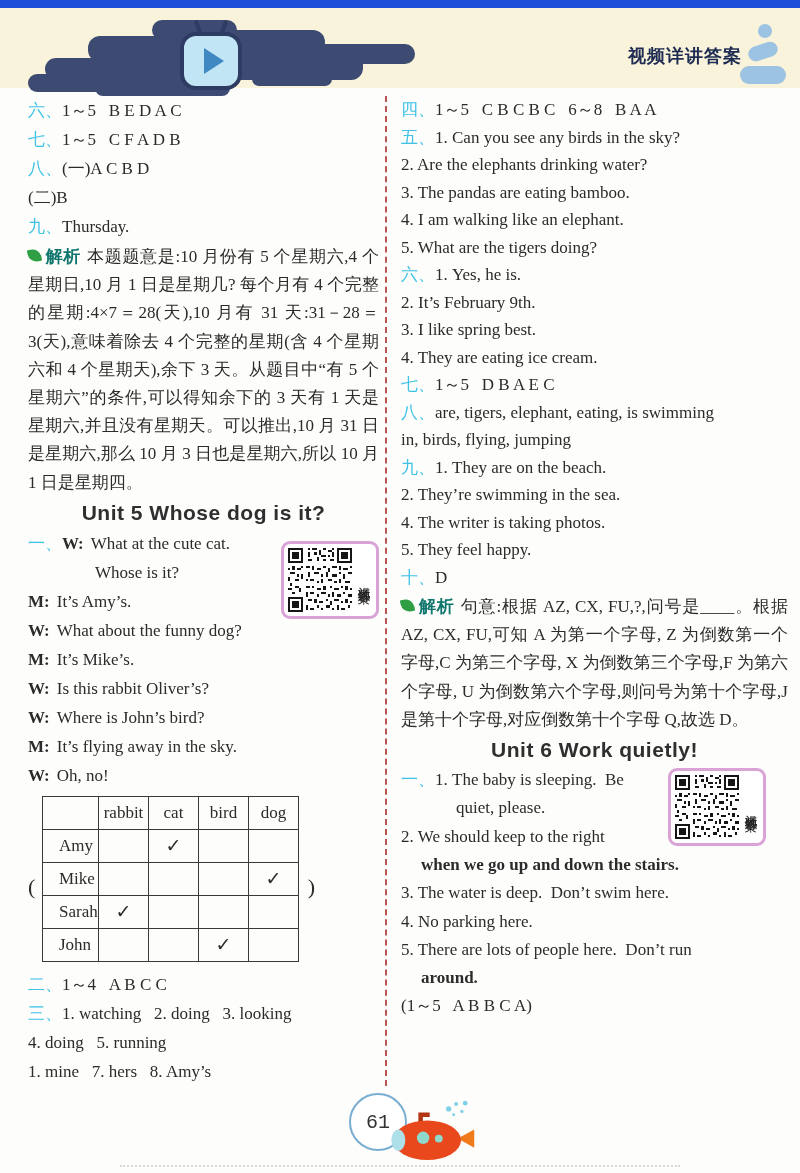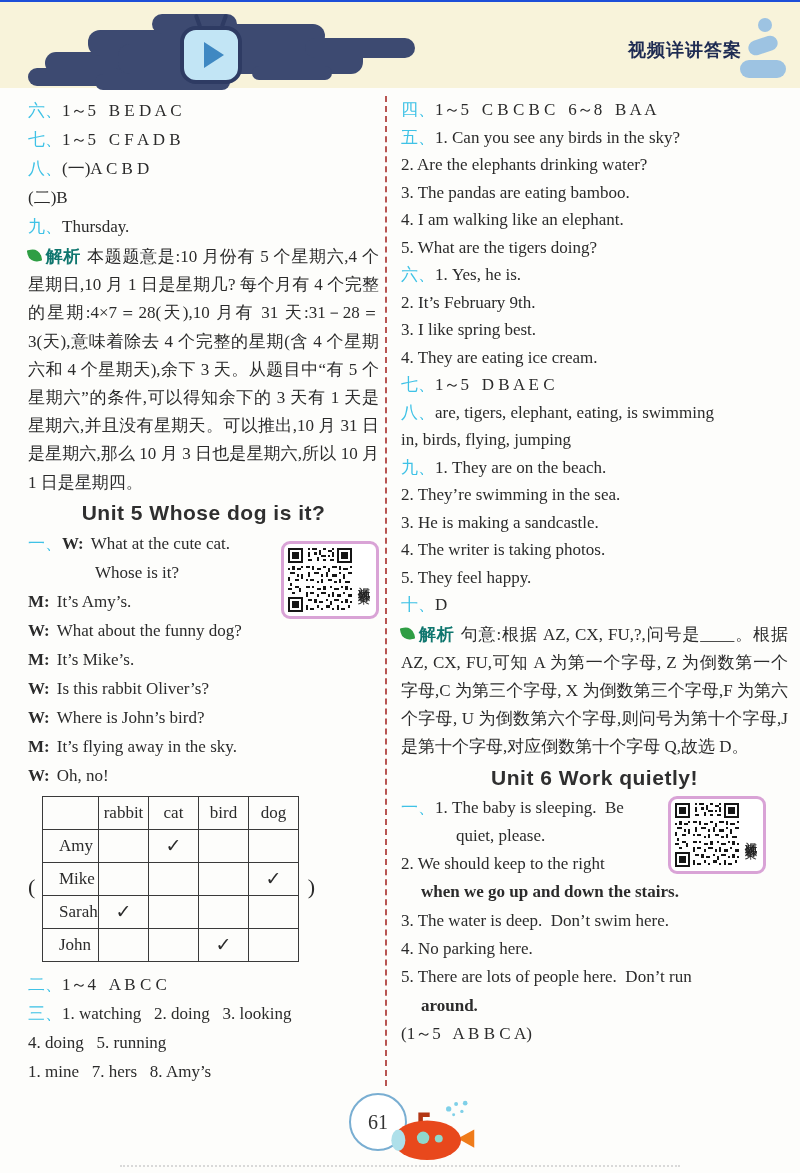--- a/index.html
+++ b/index.html
@@ -3,21 +3,21 @@
 <meta charset="utf-8">
 <style>
   * { margin:0; padding:0; box-sizing:border-box; }
   body { background:#e9e9e9; }
   .page {
     position:relative; width:800px; height:1173px; margin:0 auto;
     background:#fdfdfb; overflow:hidden;
     font-family:"Liberation Serif", serif; color:#2b2b2b;
   }
   
-  .header { position:relative; height:88px; background:#f8f3da; border-top:2px solid #1d4ed8; }
+  .header { position:relative; height:88px; background:#f8f3da; border-top:8px solid #1d4ed8; }
   .clouds { position:absolute; left:0; top:0; width:480px; height:88px; }
   .c { position:absolute; background:#3d4a71; border-radius:12px; }
   .tv {
     position:absolute; left:180px; top:24px; width:62px; height:58px;
     background:#c2e5f5; border:4px solid #2e3b63; border-radius:16px;
     display:flex; align-items:center; justify-content:center;
   }
   .tv .play {
     width:0; height:0; border-left:20px solid #3f88c2;
     border-top:13px solid transparent; border-bottom:13px solid transparent; margin-left:5px;
@@ -79,21 +79,21 @@
   td.chk { font-size:19px; color:#2b2b2b; }
   .paren { position:absolute; font-size:22px; color:#2b2b2b; top:78px; }
   .paren.open { left:-14px; }
   .paren.close { right:-16px; }
   
   .footer { position:absolute; left:0; bottom:0; width:100%; height:84px; }
   .pagenum {
     position:absolute; left:349px; top:4px; width:58px; height:58px;
     border:2px solid #79aed2; border-radius:50%; background:#fff;
     display:flex; align-items:center; justify-content:center;
-    font-family:Liberation Serif, serif; font-size:20px; color:#333;
+    font-family:Liberation Mono, monospace; font-size:20px; color:#333;
   }
   .sub { position:absolute; left:378px; top:10px; }
   .footer::after {
     content:""; position:absolute; left:15%; width:70%; bottom:6px;
     border-bottom:2px dotted #d9d9d9;
   }
 </style>
 </head>
 <body>
 
@@ -267,21 +267,20 @@
           <div class="line"><span class="mk">七、</span><span>1～5   D B A E C</span></div>
 
           <div class="line"><span class="mk">八、</span><span>are, tigers, elephant, eating, is swimming</span></div>
 
           <div class="line"><span>in, birds, flying, jumping</span></div>
 
           <div class="line"><span class="mk">九、</span><span>1. They are on the beach.</span></div>
 
           <div class="line"><span>2. They’re swimming in the sea.</span></div>
 
-          <div class="line"><span>3. He is making a sandcastle.</span></div>
 
           <div class="line"><span>4. The writer is taking photos.</span></div>
 
           <div class="line"><span>5. They feel happy.</span></div>
 
           <div class="line"><span class="mk">十、</span><span>D</span></div>
         </div>
 
       <p class="analysis"><span class="leaf"></span><span class="alabel">解析</span><span>句意:根据 AZ, CX, FU,?,问号是____。根据 AZ, CX, FU,可知 A 为第一个字母, Z 为倒数第一个字母,C 为第三个字母, X 为倒数第三个字母,F 为第六个字母, U 为倒数第六个字母,则问号为第十个字母,J 是第十个字母,对应倒数第十个字母 Q,故选 D。</span></p>
 

